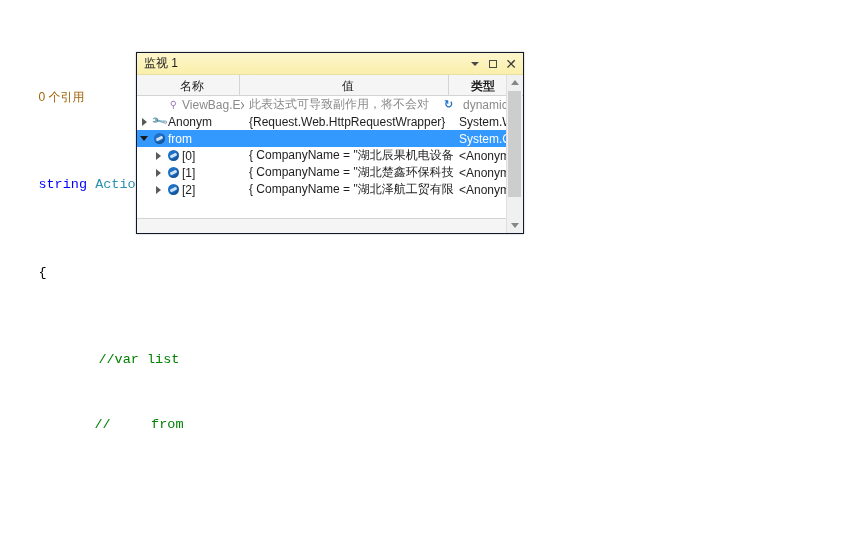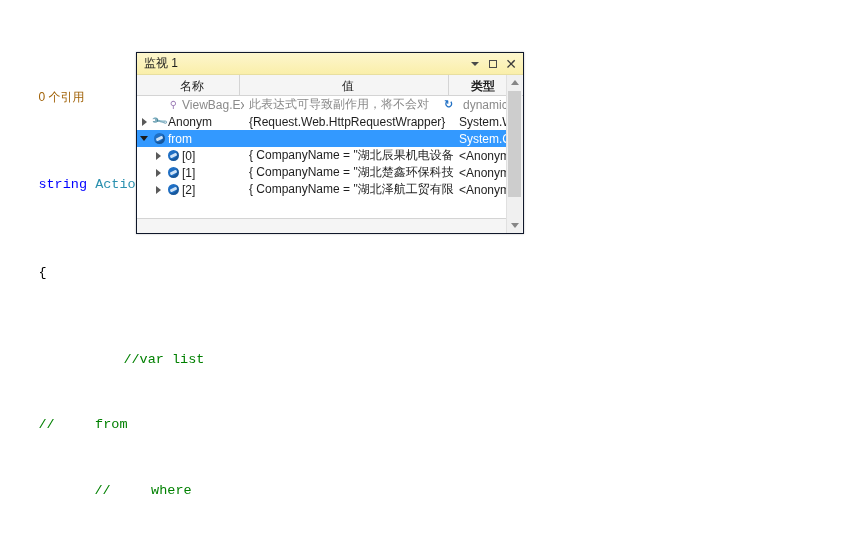--- a/index.html
+++ b/index.html
@@ -260,27 +260,24 @@
 
   <div class="code-line">
     <span class="kw">string</span><span> </span><span class="type">ActionResult</span><span> QueryCustomer(</span><span class="kw">string</span><span> q)</span>
   </div>
 
   <div class="code-line">
     <span>{</span>
   </div>
 
   <div class="code-line">
-    <span class="cmt" style="margin-left:85px">//var list</span>
-  </div>
-  <div class="code-line">
-    <span class="cmt" style="">//     from</span>
-  </div>
-  <div class="code-line">
-    <span class="cmt" style="margin-left:56px">//     where</span>
+    <span class="cmt" style="margin-left:60px">//var list</span>
+  </div>
+  <div class="code-line">
+    <span class="cmt" style="margin-left:56px">//     from</span>
   </div>
   <div class="code-line">
     
   </div>
   
   
   
   
 
   

